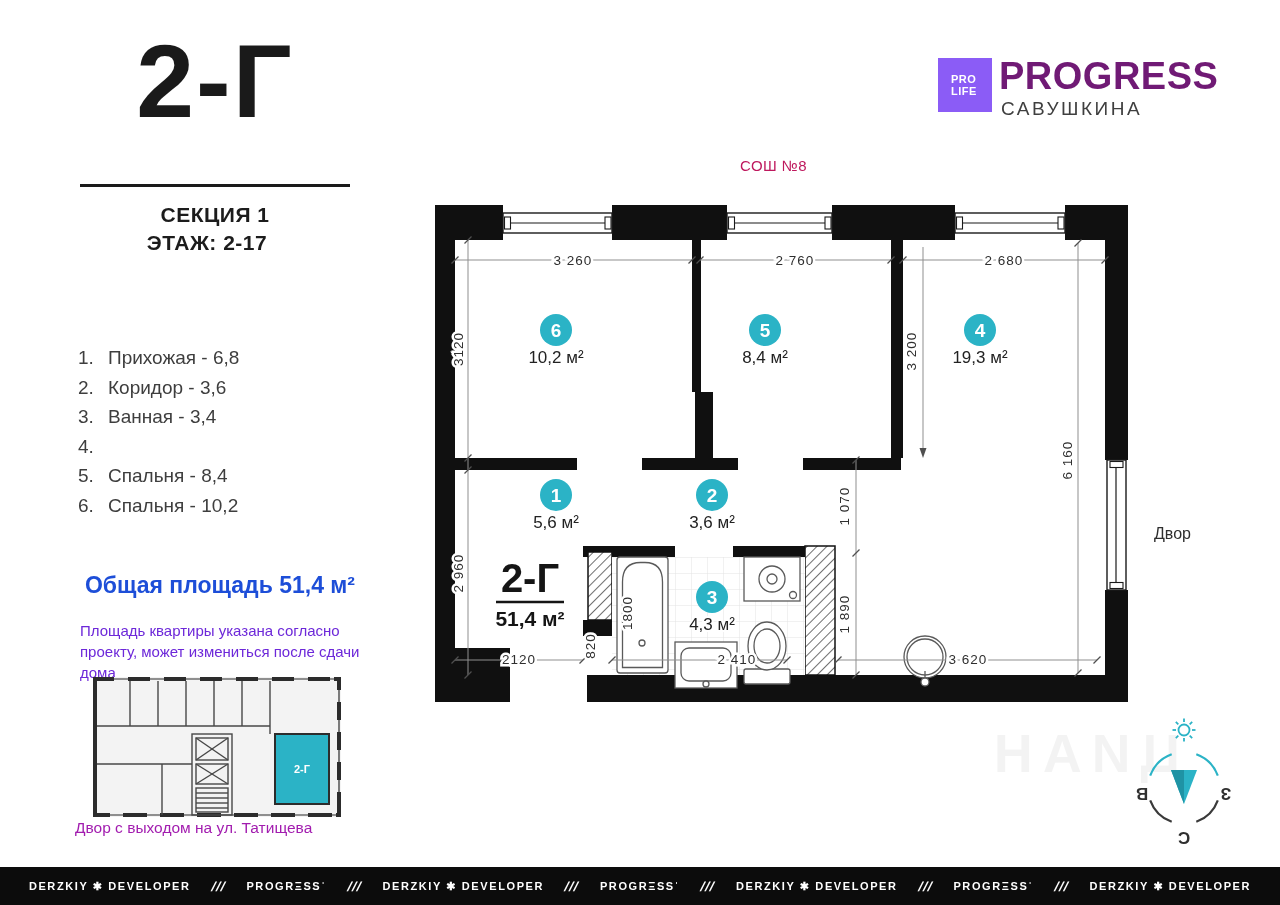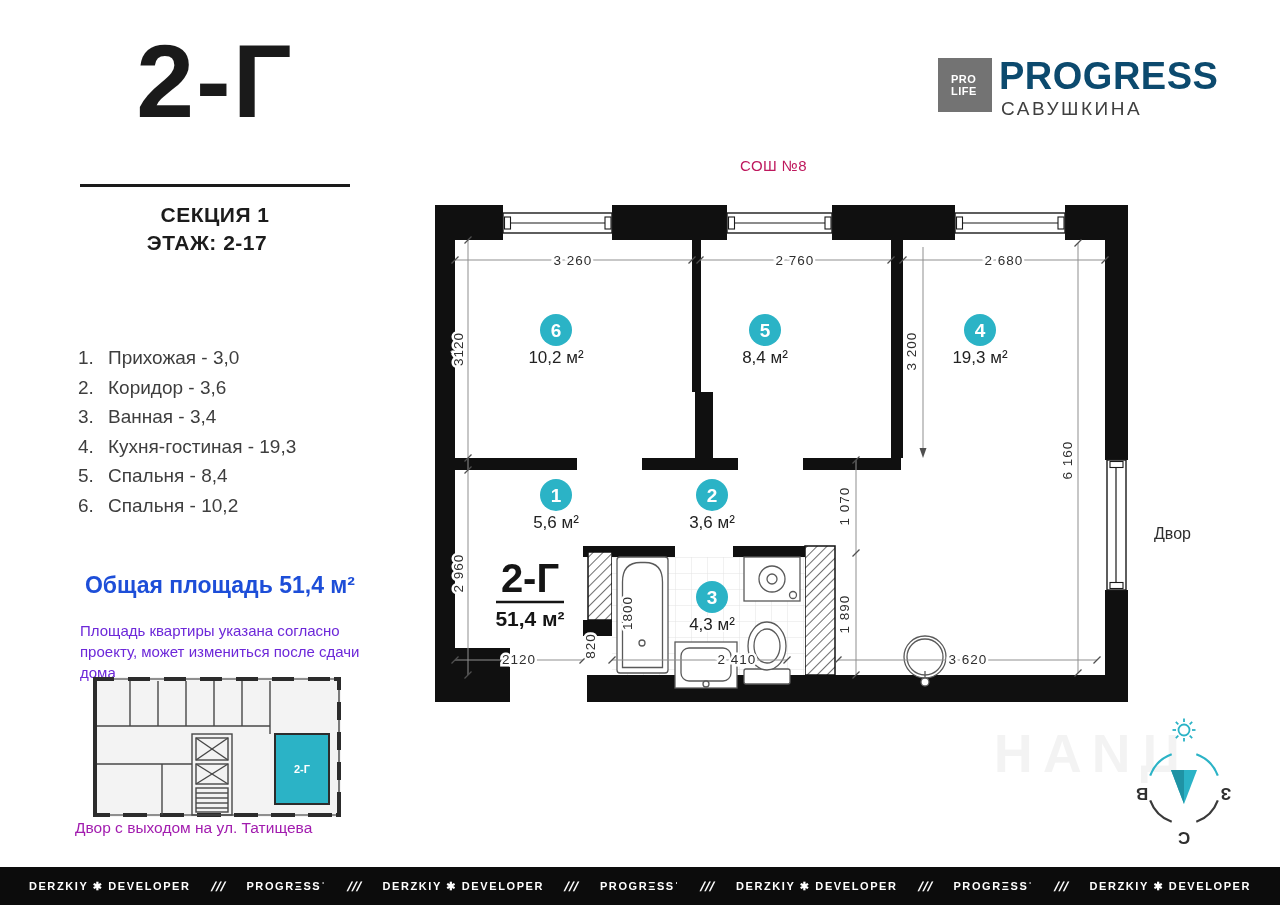--- a/index.html
+++ b/index.html
@@ -18,21 +18,21 @@
   .title-floor{left:72px;top:231px;width:270px;text-align:center;font-size:21px;font-weight:700;letter-spacing:.5px;}
   .room-list{left:78px;top:343px;width:310px;font-size:19px;color:#3e3e3e;}
   .room-row{display:flex;line-height:29.5px;}
   .room-num{width:30px;flex:0 0 30px;}
   .total-area{left:80px;top:572px;width:280px;text-align:center;font-size:23px;font-weight:700;color:#1d4ed8;}
   .disclaimer{left:80px;top:620px;width:292px;font-size:15px;line-height:21px;color:#6d28d9;}
   .mini-caption{left:75px;top:819px;width:290px;text-align:left;font-size:15.5px;color:#a21caf;}
   
   .logo-box{left:938px;top:58px;width:54px;height:54px;display:flex;flex-direction:column;justify-content:center;padding-left:13px;box-sizing:border-box;}
   .logo-box span{color:#fff;font-size:11px;font-weight:700;line-height:12px;letter-spacing:.5px;}
-  .logo-name{left:999px;top:55px;font-size:38px;font-weight:700;letter-spacing:.5px;color:#0c4a6e;}
+  .logo-name{left:999px;top:55px;font-size:38px;font-weight:700;letter-spacing:.5px;color:#701a75;}
   .logo-sub{left:1001px;top:98px;font-size:19px;letter-spacing:2.5px;color:#3f3f3f;}
   
   .lm-school{left:740px;top:157px;font-size:15px;letter-spacing:.4px;color:#be185d;}
   .lm-yard{left:1154px;top:514px;font-size:16px;color:#2e2e2e;margin-top:11px;}
   .watermark{
     left:930px;top:722px;width:250px;font-size:54px;font-weight:700;letter-spacing:10px;
     color:#000;opacity:.045;transform:scaleX(-1);
   }
   
   .footer{
@@ -55,33 +55,32 @@
 <body>
 
 <div class="abs title-code">2-Г</div>
 <div class="abs title-rule"></div>
 <div class="abs title-section">СЕКЦИЯ 1</div>
 <div class="abs title-floor">ЭТАЖ: 2-17</div>
 
 <div class="abs room-list">
     <div class="room-row">
       <span class="room-num">1.</span>
-      <span class="room-label">Прихожая - 3,0</span>
+      <span class="room-label">Прихожая - 6,8</span>
     </div>
     <div class="room-row">
       <span class="room-num">2.</span>
       <span class="room-label">Коридор - 3,6</span>
     </div>
     <div class="room-row">
       <span class="room-num">3.</span>
       <span class="room-label">Ванная - 3,4</span>
     </div>
     <div class="room-row">
       <span class="room-num">4.</span>
-      <span class="room-label">Кухня-гостиная - 19,3</span>
     </div>
     <div class="room-row">
       <span class="room-num">5.</span>
       <span class="room-label">Спальня - 8,4</span>
     </div>
     <div class="room-row">
       <span class="room-num">6.</span>
       <span class="room-label">Спальня - 10,2</span>
     </div>
   </div>
@@ -121,21 +120,21 @@
       <line x1="104" y1="122" x2="136" y2="122"></line>
     <line x1="104" y1="127" x2="136" y2="127"></line>
       <line x1="104" y1="132" x2="136" y2="132"></line>
   </g>
 
   <rect x="183" y="58" width="54" height="70" fill="#2BB3C6" stroke="#2c2c2c" stroke-width="2"></rect>
   <text class="mini-code" x="210" y="97">2-Г</text>
 </svg>
 <div class="abs mini-caption">Двор с выходом на ул. Татищева</div>
 
-<div class="abs logo-box" style="background:#737373;">
+<div class="abs logo-box" style="background:#8b5cf6;">
   <span>PRO</span>
   <span>LIFE</span>
 </div>
 <div class="abs logo-name">PROGRESS</div>
 <div class="abs logo-sub">САВУШКИНА</div>
 
 <div class="abs lm-school">СОШ №8</div>
 <div class="abs lm-yard">Двор</div>
 <div class="abs watermark">ЦИАН</div>
 

